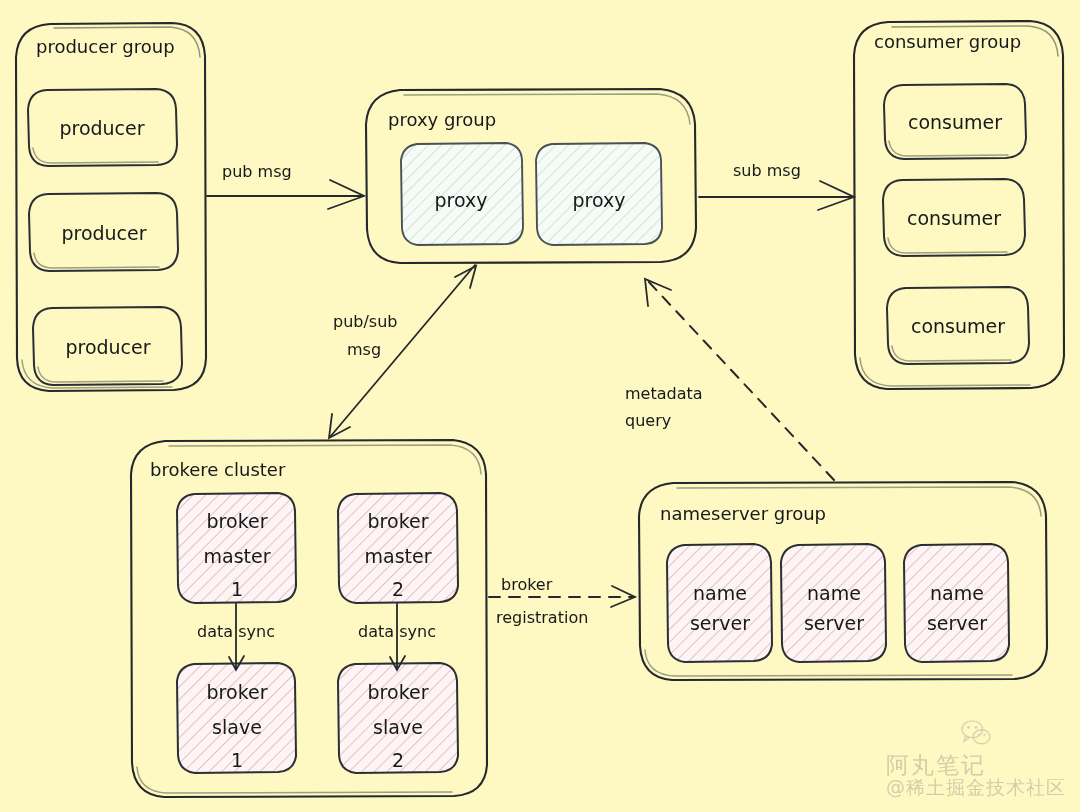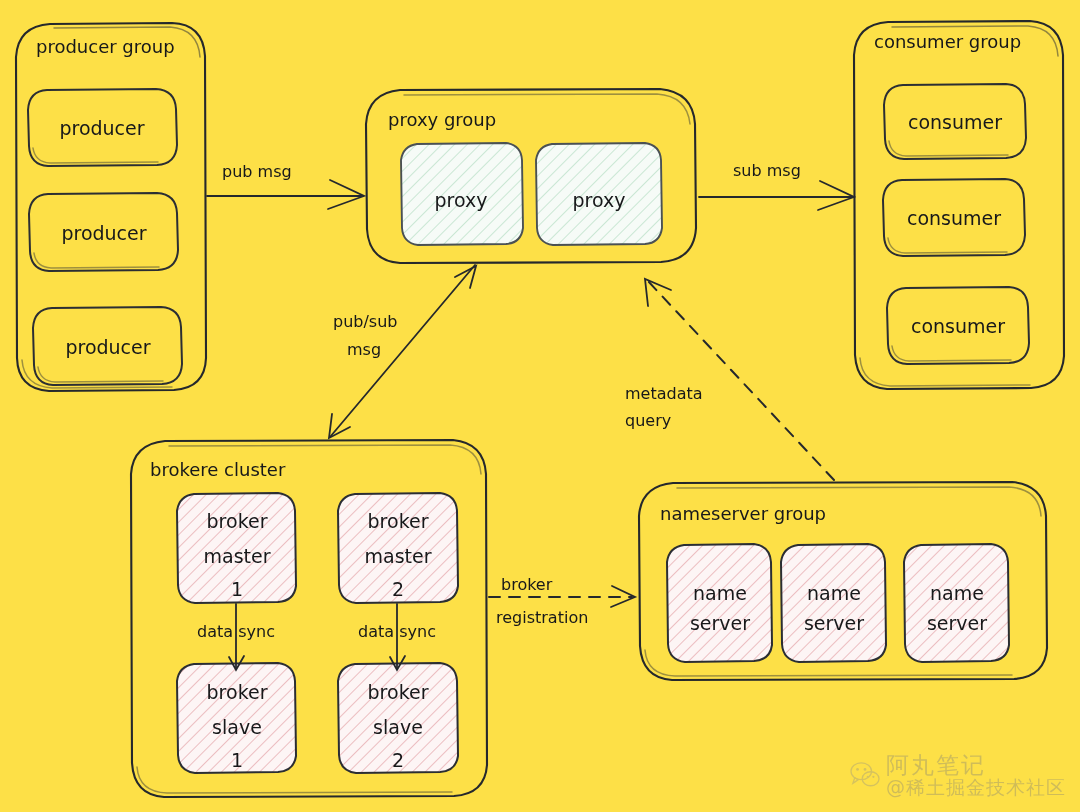--- a/index.html
+++ b/index.html
@@ -7,21 +7,21 @@
     padding: 0;
     background: #ffffff;
   }
   body {
     font-family: "DejaVu Sans", sans-serif;
   }
   #canvas {
     position: relative;
     width: 1080px;
     height: 812px;
-    background: #fde047;
+    background: #fef9c3;
     overflow: hidden;
   }
   #canvas svg.layer {
     position: absolute;
     left: 0;
     top: 0;
     width: 1080px;
     height: 812px;
   }
   .hand-text {
@@ -74,20 +74,21 @@
   }
   .wm {
     position: absolute;
     right: 14px;
     bottom: 14px;
     display: flex;
     align-items: center;
     gap: 6px;
     opacity: 0.34;
     user-select: none;
+    flex-direction: column;
   }
   .wm-texts {
     display: flex;
     flex-direction: column;
     line-height: 1.05;
   }
   .wm-main {
     font-size: 23px;
     color: #7a7a7a;
     letter-spacing: 2px;

